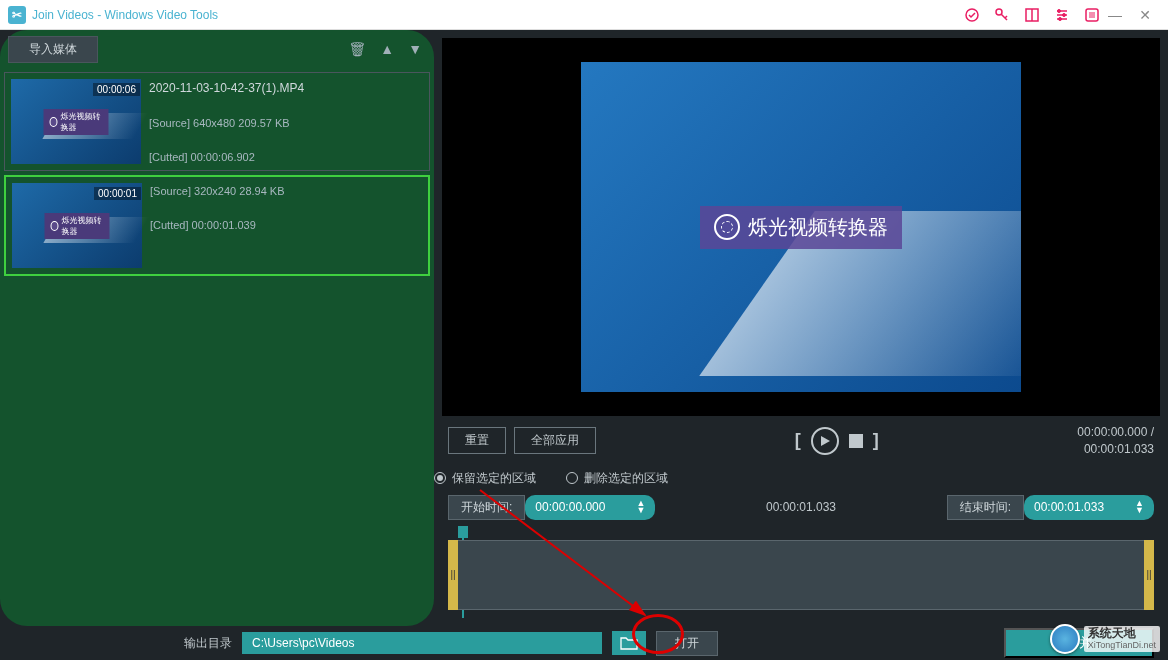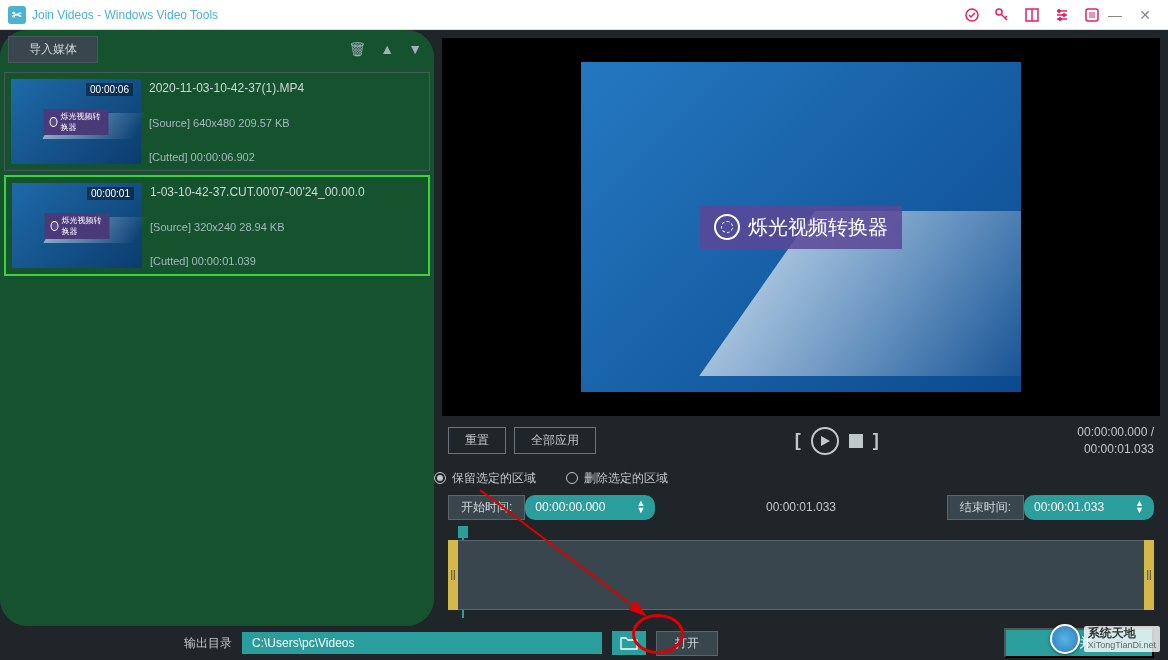--- a/index.html
+++ b/index.html
@@ -25,21 +25,21 @@
 .tb-action { color: #a0b0b8; font-size: 14px; cursor: pointer; padding: 0 4px; }
 
 
 .media-list { padding: 4px; }
 .media-item { display: flex; gap: 8px; padding: 6px; border: 1px solid #4a565d; margin-bottom: 4px; position: relative; }
 .media-item.selected { border: 2px solid #3fd03f; }
 .media-badge { position: absolute; left: 8px; top: 10px; width: 14px; height: 10px; background: #2a7a7a; border-radius: 1px; font-size: 6px; color: #fff; text-align: center; line-height: 10px; }
 .thumb { width: 130px; height: 85px; background: linear-gradient(180deg, #1a5a8a, #0d3a5a); position: relative; display: flex; align-items: center; justify-content: center; }
 .thumb .win-bg { position: absolute; inset: 0; background: linear-gradient(135deg, #1e6aa8 0%, #0c3c6e 100%); }
 .thumb .light { position: absolute; top: 40%; left: 30%; width: 70%; height: 30%; background: linear-gradient(90deg, rgba(255,255,255,0.5), transparent); transform: skewX(-30deg); }
-.thumb .duration { position: absolute; top: 4px; right: 8px; color: #fff; font-size: 10px; background: rgba(0,0,0,0.4); padding: 1px 4px; }
+.thumb .duration { position: absolute; top: 4px; right: 1px; color: #fff; font-size: 10px; background: rgba(0,0,0,0.4); padding: 1px 4px; }
 .thumb .overlay { position: absolute; top: 50%; left: 50%; transform: translate(-50%,-50%); background: #4a3a7a; padding: 2px 6px; color: #fff; font-size: 8px; display: flex; align-items: center; gap: 3px; }
 .thumb .overlay .oicon { width: 10px; height: 10px; background: #5a4a8a; border-radius: 50%; border: 1px solid #fff; }
 .media-info { flex: 1; color: #a8b8c0; font-size: 12px; display: flex; flex-direction: column; gap: 22px; padding-top: 2px; overflow: hidden; }
 .media-info .filename { color: #d0d8dc; white-space: nowrap; overflow: hidden; }
 .media-info .src, .media-info .cut { font-size: 11px; }
 
 
 .preview-area { height: 378px; background: #000; margin: 8px 8px 0 8px; display: flex; align-items: center; justify-content: center; position: relative; }
 .preview-video { width: 440px; height: 330px; background: linear-gradient(135deg, #2478c0 0%, #0c4a8e 100%); position: relative; display: flex; align-items: center; justify-content: center; overflow: hidden; }
 .preview-video .desk-light { position: absolute; top: 45%; left: 40%; width: 80%; height: 50%; background: linear-gradient(90deg, rgba(255,255,255,0.6), transparent); transform: skewX(-35deg); }
@@ -168,21 +168,20 @@
         <div class="thumb">
           <div class="win-bg"></div>
             <div class="light"></div>
           <div class="overlay">
               <div class="oicon"></div>
               <span>烁光视频转换器</span>
             </div>
           <div class="duration">00:00:01</div>
         </div>
         <div class="media-info">
-          <div class="filename">1-03-10-42-37.CUT.00'07-00'24_00.00.0</div>
           <div class="src">[Source] 320x240 28.94 KB</div>
           <div class="cut">[Cutted] 00:00:01.039</div>
         </div>
       </div>
     </div>
   </div>
 
   <div class="right-panel">
     <div class="preview-area">
       <div class="preview-video">

